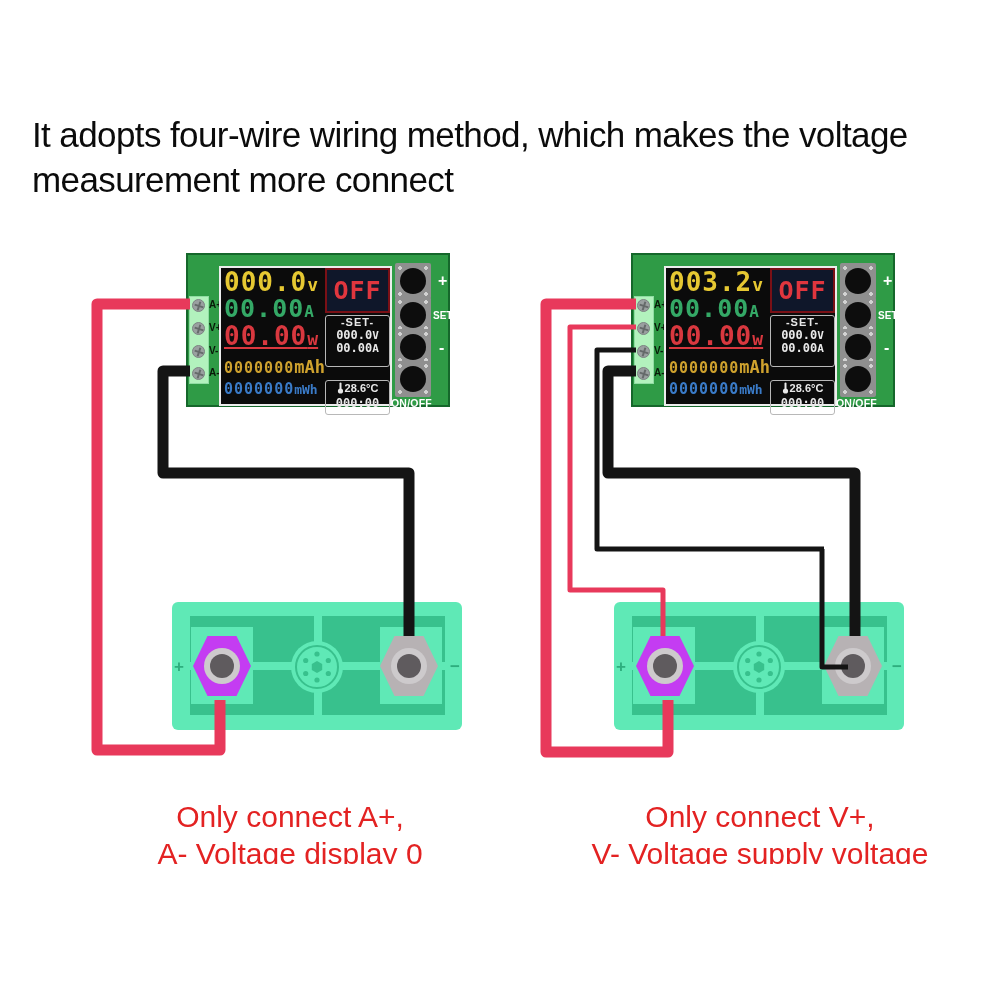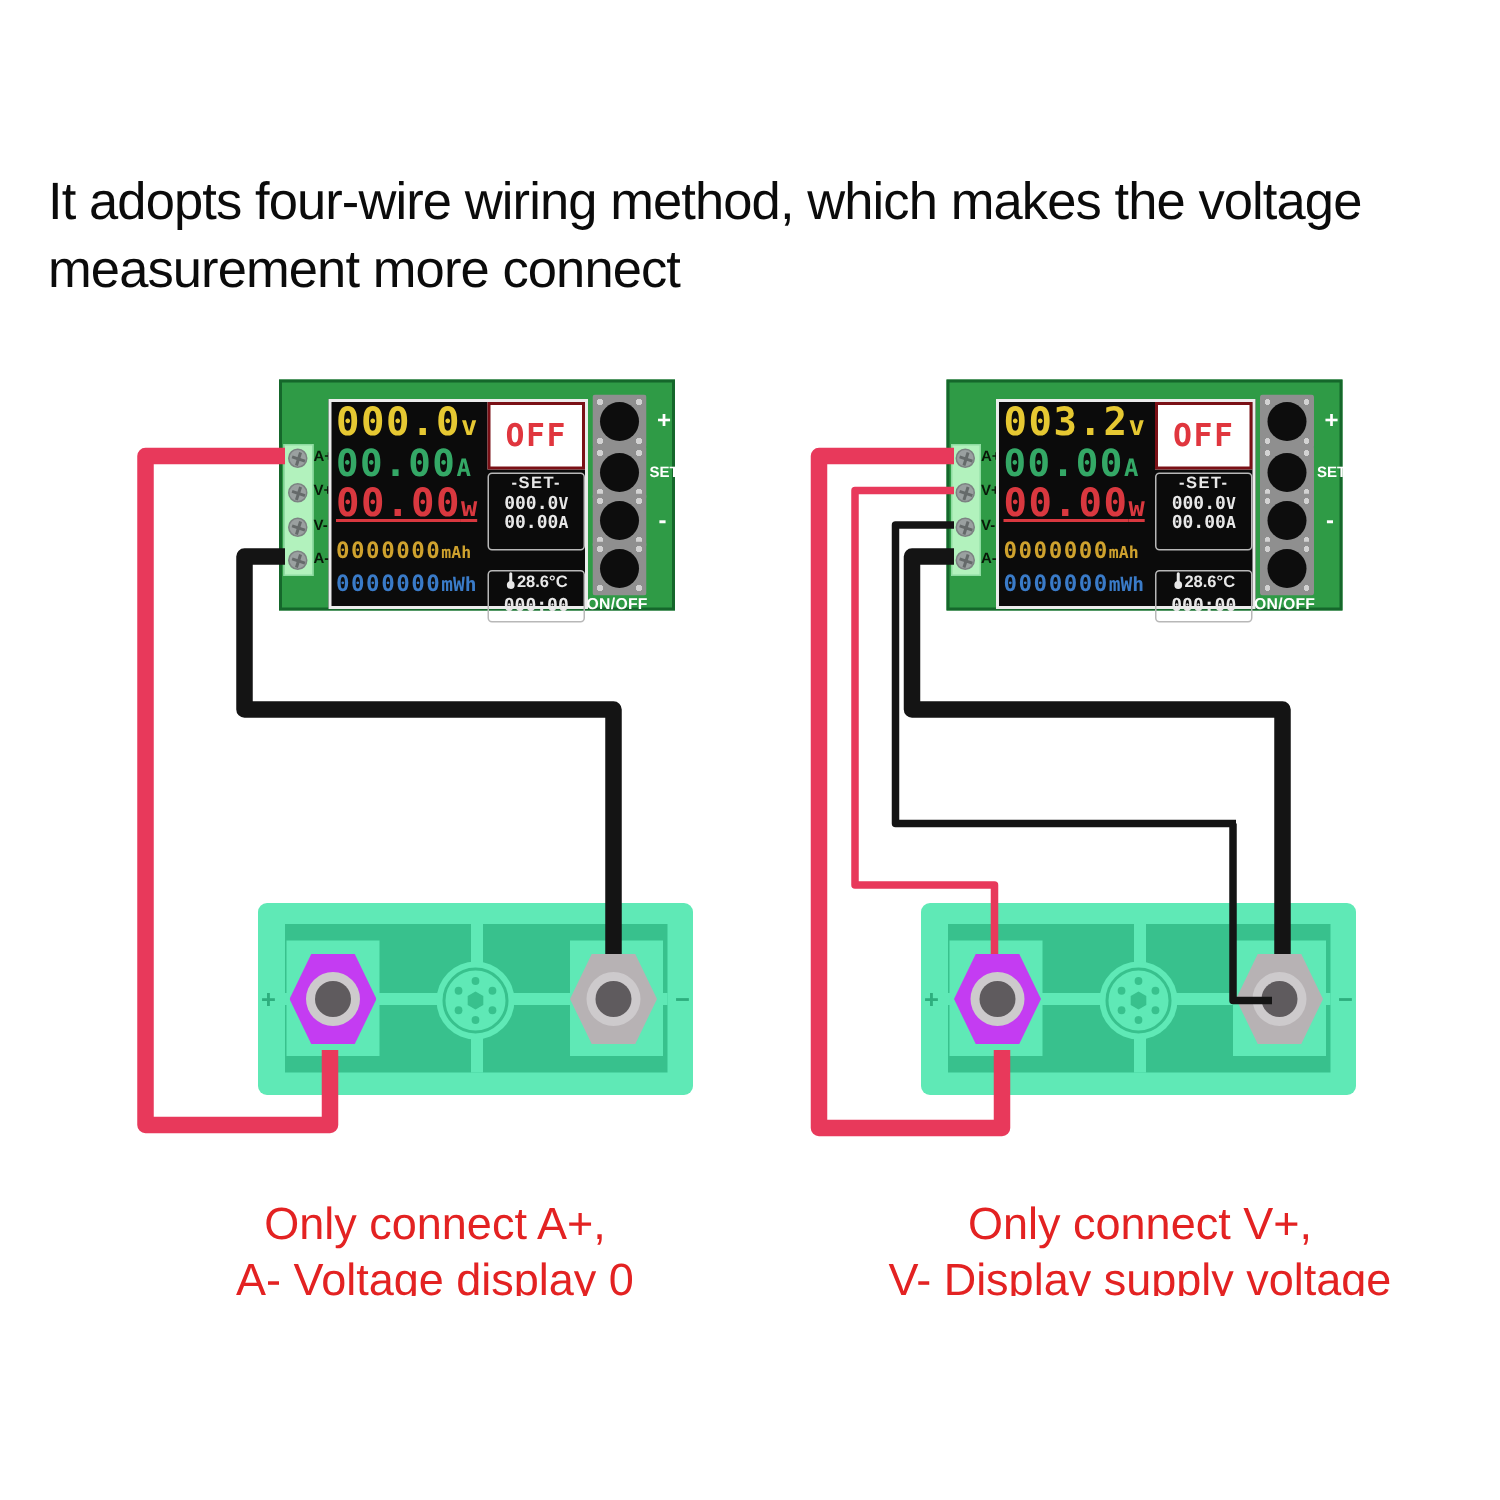--- a/index.html
+++ b/index.html
@@ -30,28 +30,28 @@
   .drow{position:absolute;left:3px;white-space:nowrap;font-family:"DejaVu Sans Mono",monospace;
         font-weight:bold;}
   .digits{letter-spacing:1px;}
   .rv{top:1px;font-size:26px;line-height:26px;color:#e6c832;}
   .rv .unit{font-size:18px;}
   .ra{top:28px;font-size:25px;line-height:25px;color:#34a866;}
   .ra .unit{font-size:16px;}
   .rw{top:55px;font-size:26px;line-height:26px;color:#d9383f;text-decoration:underline;}
   .rw .unit{font-size:18px;}
   .rmah{top:91px;font-size:15px;line-height:16px;color:#cfa22e;}
-  .rmah .unit{font-size:11px;}
+  .rmah .unit{font-size:17px;}
   .rmwh{top:113px;font-size:15px;line-height:16px;color:#3a7bc8;}
   .rmwh .unit{font-size:13px;}
 
   .side{position:absolute;left:104px;top:0;width:65px;height:136px;}
   .offbox{position:absolute;left:0;top:0;width:65px;height:45px;box-sizing:border-box;
-          background:#ffffff;border:2px solid #7a1016;color:#e0363e;
-          font-size:21px;font-weight:bold;letter-spacing:1px;text-align:center;line-height:41px;
+          background:#0f172a;border:2px solid #7a1016;color:#e0363e;
+          font-size:25px;font-weight:bold;letter-spacing:1px;text-align:center;line-height:41px;
           font-family:"DejaVu Sans Mono",monospace;}
   .setbox{position:absolute;left:0;top:47px;width:65px;height:52px;box-sizing:border-box;
           border:1px solid #b8b8b8;border-radius:3px;text-align:center;color:#e8e8e8;}
   .set-hdr{font-size:11px;font-weight:bold;line-height:13px;letter-spacing:1px;}
   .set-val{font-family:"DejaVu Sans Mono",monospace;font-weight:bold;font-size:12px;line-height:13px;}
   .set-val .su{font-size:11px;}
   .tempbox{position:absolute;left:0;top:101px;width:65px;height:35px;box-sizing:border-box;
            border:1px solid #b8b8b8;border-radius:3px;text-align:center;color:#e8e8e8;margin-top:11px;}
   .temp-line{font-size:11px;font-weight:bold;line-height:15px;white-space:nowrap;}
   .temp-line svg{vertical-align:-2px;margin-right:1px;}
@@ -284,16 +284,16 @@
   <svg class="wires" width="1000" height="1000" viewBox="0 0 1000 1000">
     <polyline class="w-black thin" points="822,549 822,667 848,667"></polyline>
   </svg>
 
   <div class="caption caption-left">
     <div>Only connect A+,</div>
     <div>A- Voltage display 0</div>
   </div>
   <div class="caption caption-right">
     <div>Only connect V+,</div>
-    <div>V- Display supply voltage</div>
+    <div>V- Voltage supply voltage</div>
   </div>
 
 </div>
 
 </body></html>

